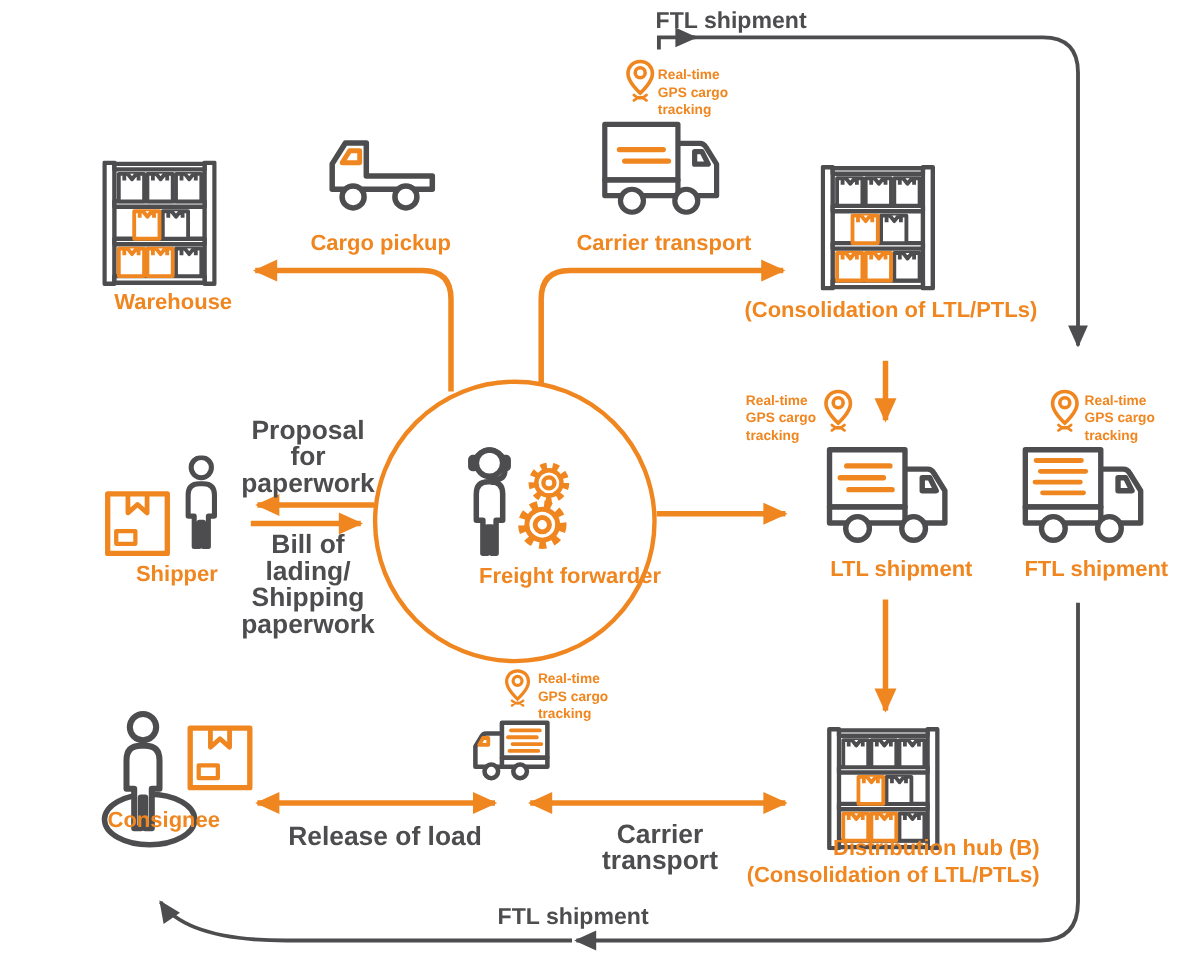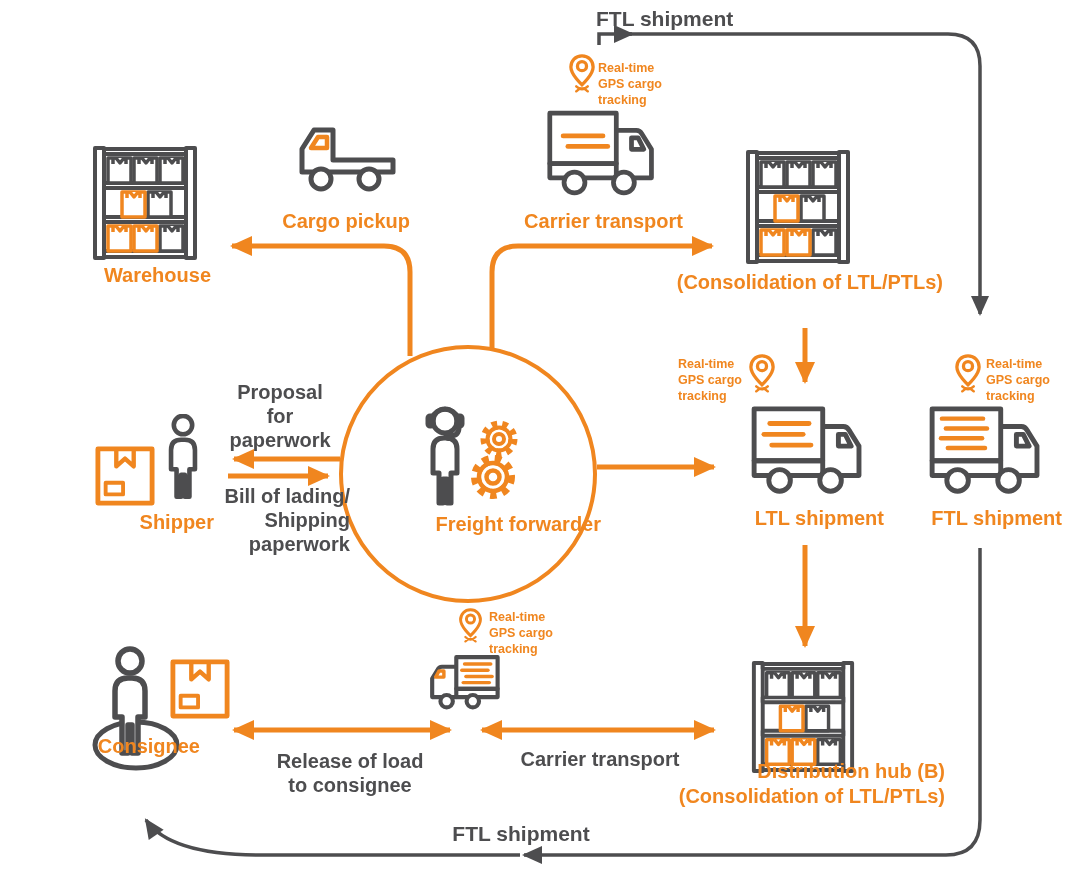--- a/index.html
+++ b/index.html
@@ -1,20 +1,20 @@
 <!DOCTYPE html>
 <html><head>
 <meta charset="utf-8">
 <style>
   html,body{margin:0;padding:0;background:#fff;}
   #canvas{position:relative;width:1076px;height:884px;background:#fff;overflow:hidden;
           font-family:"Liberation Sans",sans-serif;}
   .abs{position:absolute;}
   .lbl{position:absolute;color:#F0861F;font-weight:700;font-size:20px;line-height:25px;text-align:right;}
-  .dlbl{position:absolute;color:#4D4D4F;font-weight:700;font-size:20px;line-height:24px;text-align:center;}
+  .dlbl{position:absolute;color:#4D4D4F;font-weight:700;font-size:24px;line-height:24px;text-align:center;}
   .gps{position:absolute;color:#F0861F;font-weight:700;font-size:12.5px;line-height:16px;text-align:left;}
   .gps span,.lbl span,.dlbl span{display:block;}
   svg{display:block;}
 </style>
 </head>
 <body>
 
 <div id="canvas">
 
   <svg class="abs" style="left:0;top:0" width="1076" height="884" viewBox="0 0 1076 884">
@@ -178,28 +178,28 @@
       <path d="M22 4 V21 L31 13 L40 21 V4" stroke-width="4.5"></path>
       <rect x="11" y="38" width="18" height="12" stroke-width="4"></rect>
     </g>
   </svg>
   <svg class="abs" style="left:160px;top:414px" width="46" height="92" viewBox="0 0 50 100">
     <g fill="none" stroke="#4D4D4F" stroke-width="5" stroke-linejoin="round">
       <circle cx="25" cy="12" r="10"></circle>
       <path d="M12 60 V39 Q12 28 23 28 H27 Q38 28 38 39 V60 H32 V90 H27 V66 H23 V90 H18 V60 Z"></path>
     </g>
   </svg>
-  <div class="lbl" style="left:88px;top:510px;width:126px;">Shipper</div>
+  <div class="lbl" style="left:72px;top:510px;width:126px;">Shipper</div>
 
   <div class="dlbl" style="left:218px;top:380px;width:124px;">
     <span>Proposal</span>
     <span>for</span>
     <span>paperwork</span>
   </div>
-  <div class="dlbl" style="left:210px;top:484px;width:140px;text-align:right;">
+  <div class="dlbl" style="left:210px;top:484px;width:140px;">
     <span>Bill of lading/</span>
     <span>Shipping</span>
     <span>paperwork</span>
   </div>
 
   <div class="dlbl" style="left:596px;top:7px;width:160px;text-align:left;font-size:21px;">FTL shipment</div>
 
   <svg class="abs" style="left:748px;top:352px" width="28" height="44" viewBox="0 0 34 50">
     <g fill="none" stroke="#F0861F" stroke-linecap="round">
       <path stroke-width="4" d="M17 3 C9 3 3.5 9 3.5 16.5 C3.5 26 17 38 17 38 C17 38 30.5 26 30.5 16.5 C30.5 9 25 3 17 3 Z"></path>
@@ -334,18 +334,17 @@
     <g stroke="#F0861F" stroke-width="5" stroke-linecap="round">
       <line x1="50" y1="16" x2="88" y2="16"></line>
       <line x1="46" y1="25" x2="84" y2="25"></line>
       <line x1="52" y1="34" x2="90" y2="34"></line>
       <line x1="48" y1="43" x2="86" y2="43"></line>
     </g>
   </svg>
 
   <div class="dlbl" style="left:258px;top:749px;width:184px;">
     <span>Release of load</span>
-    <span>to consignee</span>
   </div>
   <div class="dlbl" style="left:518px;top:747px;width:164px;">Carrier transport</div>
   <div class="dlbl" style="left:451px;top:822px;width:140px;font-size:21px;">FTL shipment</div>
 
 </div>
 
 </body></html>

